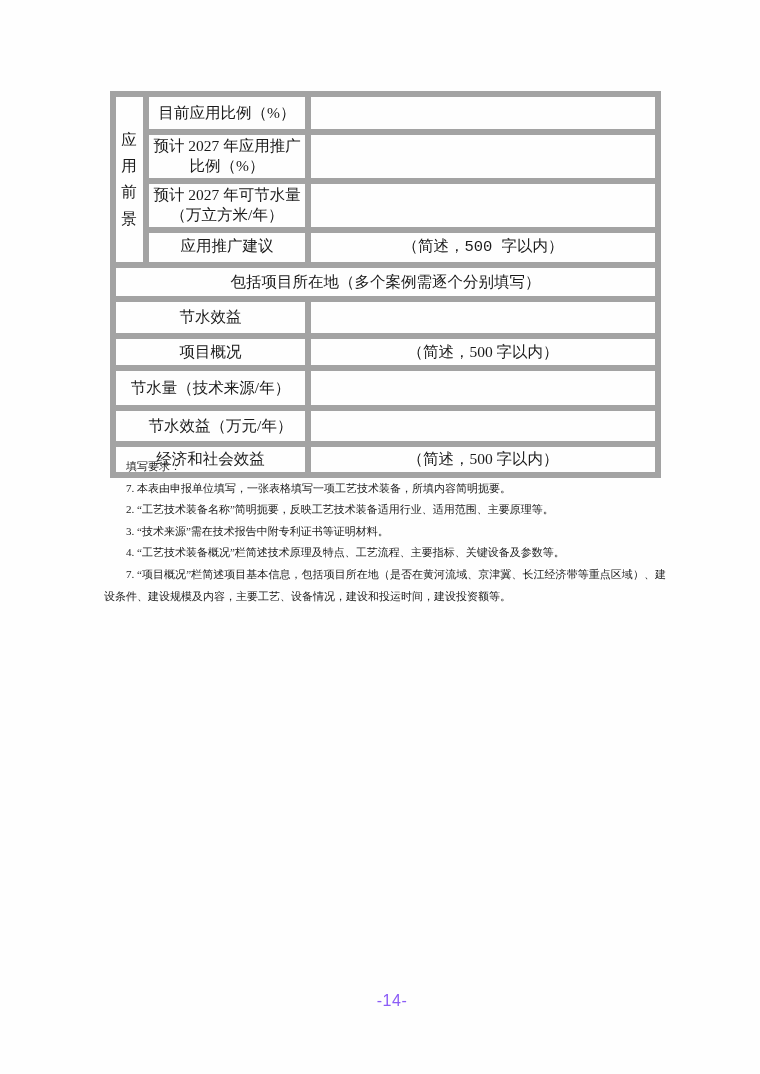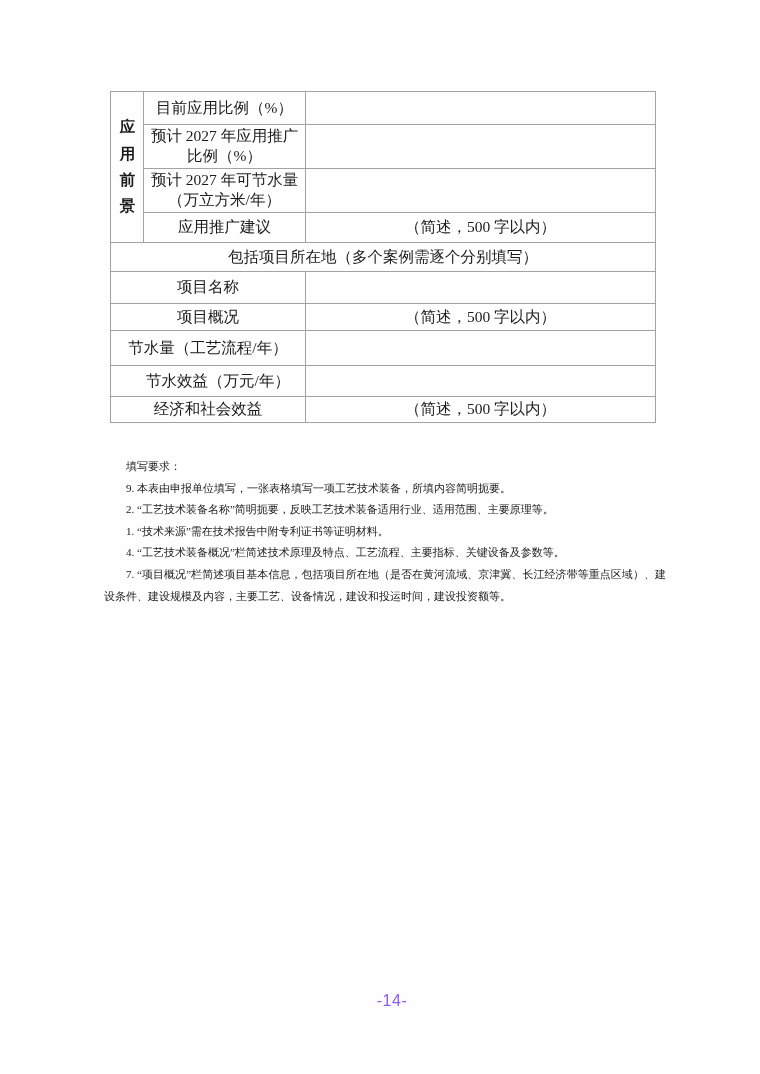--- a/index.html
+++ b/index.html
@@ -17,44 +17,43 @@
   .form-table {
     position: absolute;
     left: 110px;
     top: 91px;
     width: 545px;
     border-collapse: collapse;
     table-layout: fixed;
     font-size: 15.5px;
   }
   .form-table td {
-    border: 1px solid #a3a3a3;
+    border: 6px solid #a3a3a3;
     padding: 1px 4px;
     text-align: center;
     vertical-align: middle;
     line-height: 1.32;
   }
   .r1  td { height: 30px; }
   .r2  td { height: 39px; }
   .r3  td { height: 37px; font-family: Liberation Serif, serif; }
-  .r4  td { height: 27px; }
+  .r4  td { height: 27px; font-family: Liberation Mono, monospace; }
   .r5  td { height: 26px; }
   .r6  td { height: 29px; }
   .r7  td { height: 24px; }
   .r8  td { height: 32px; }
   .r9  td { height: 28px; padding-left: 24px; }
   .r10 td { height: 23px; }
   .group-cell { width: 33px; }
   .vtext {
     display: inline-block;
     width: 1.05em;
     line-height: 1.7;
     word-break: break-all;
-    text-align: right;
-    font-weight: bold;
+    text-align: left;
   }
 
   
   .notes {
     position: absolute;
     left: 104px;
     top: 456px;
     width: 562px;
     font-size: 11px;
     line-height: 21.6px;
@@ -107,46 +106,46 @@
         <td></td>
       </tr>
       <tr class="r4">
         <td>应用推广建议</td>
         <td>（简述，500 字以内）</td>
       </tr>
       <tr class="r5">
         <td colspan="3">包括项目所在地（多个案例需逐个分别填写）</td>
       </tr>
       <tr class="r6">
-        <td colspan="2">项目名称</td>
+        <td colspan="2">节水效益</td>
         <td></td>
       </tr>
       <tr class="r7">
         <td colspan="2">项目概况</td>
         <td>（简述，500 字以内）</td>
       </tr>
       <tr class="r8">
-        <td colspan="2">节水量（工艺流程/年）</td>
+        <td colspan="2">节水量（技术来源/年）</td>
         <td></td>
       </tr>
       <tr class="r9">
         <td colspan="2">节水效益（万元/年）</td>
         <td></td>
       </tr>
       <tr class="r10">
         <td colspan="2">经济和社会效益</td>
         <td>（简述，500 字以内）</td>
       </tr>
     </tbody>
   </table>
 
   <div class="notes">
     <p>填写要求：</p>
-    <p>9. 本表由申报单位填写，一张表格填写一项工艺技术装备，所填内容简明扼要。</p>
+    <p>7. 本表由申报单位填写，一张表格填写一项工艺技术装备，所填内容简明扼要。</p>
     <p>2. “工艺技术装备名称”简明扼要，反映工艺技术装备适用行业、适用范围、主要原理等。</p>
-    <p>1. “技术来源”需在技术报告中附专利证书等证明材料。</p>
+    <p>3. “技术来源”需在技术报告中附专利证书等证明材料。</p>
     <p>4. “工艺技术装备概况”栏简述技术原理及特点、工艺流程、主要指标、关键设备及参数等。</p>
     <p>7. “项目概况”栏简述项目基本信息，包括项目所在地（是否在黄河流域、京津冀、长江经济带等重点区域）、建设条件、建设规模及内容，主要工艺、设备情况，建设和投运时间，建设投资额等。</p>
   </div>
 
   <div class="page-number">-14-</div>
 
 </div>
 
 </body></html>

